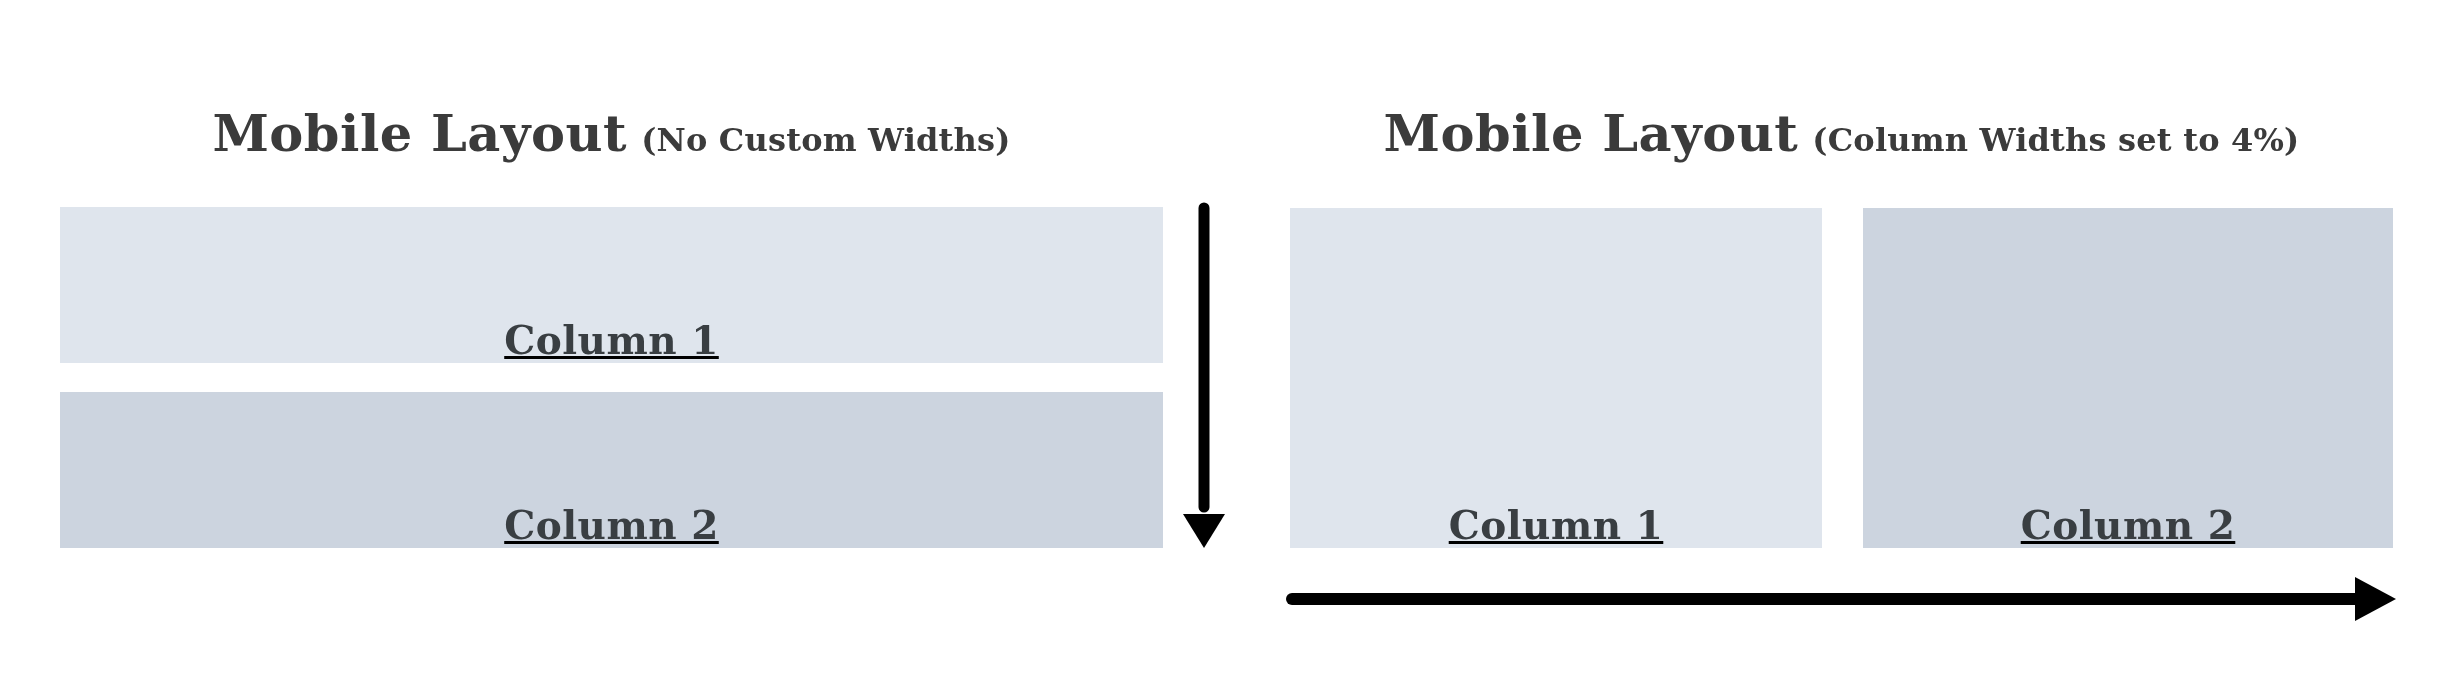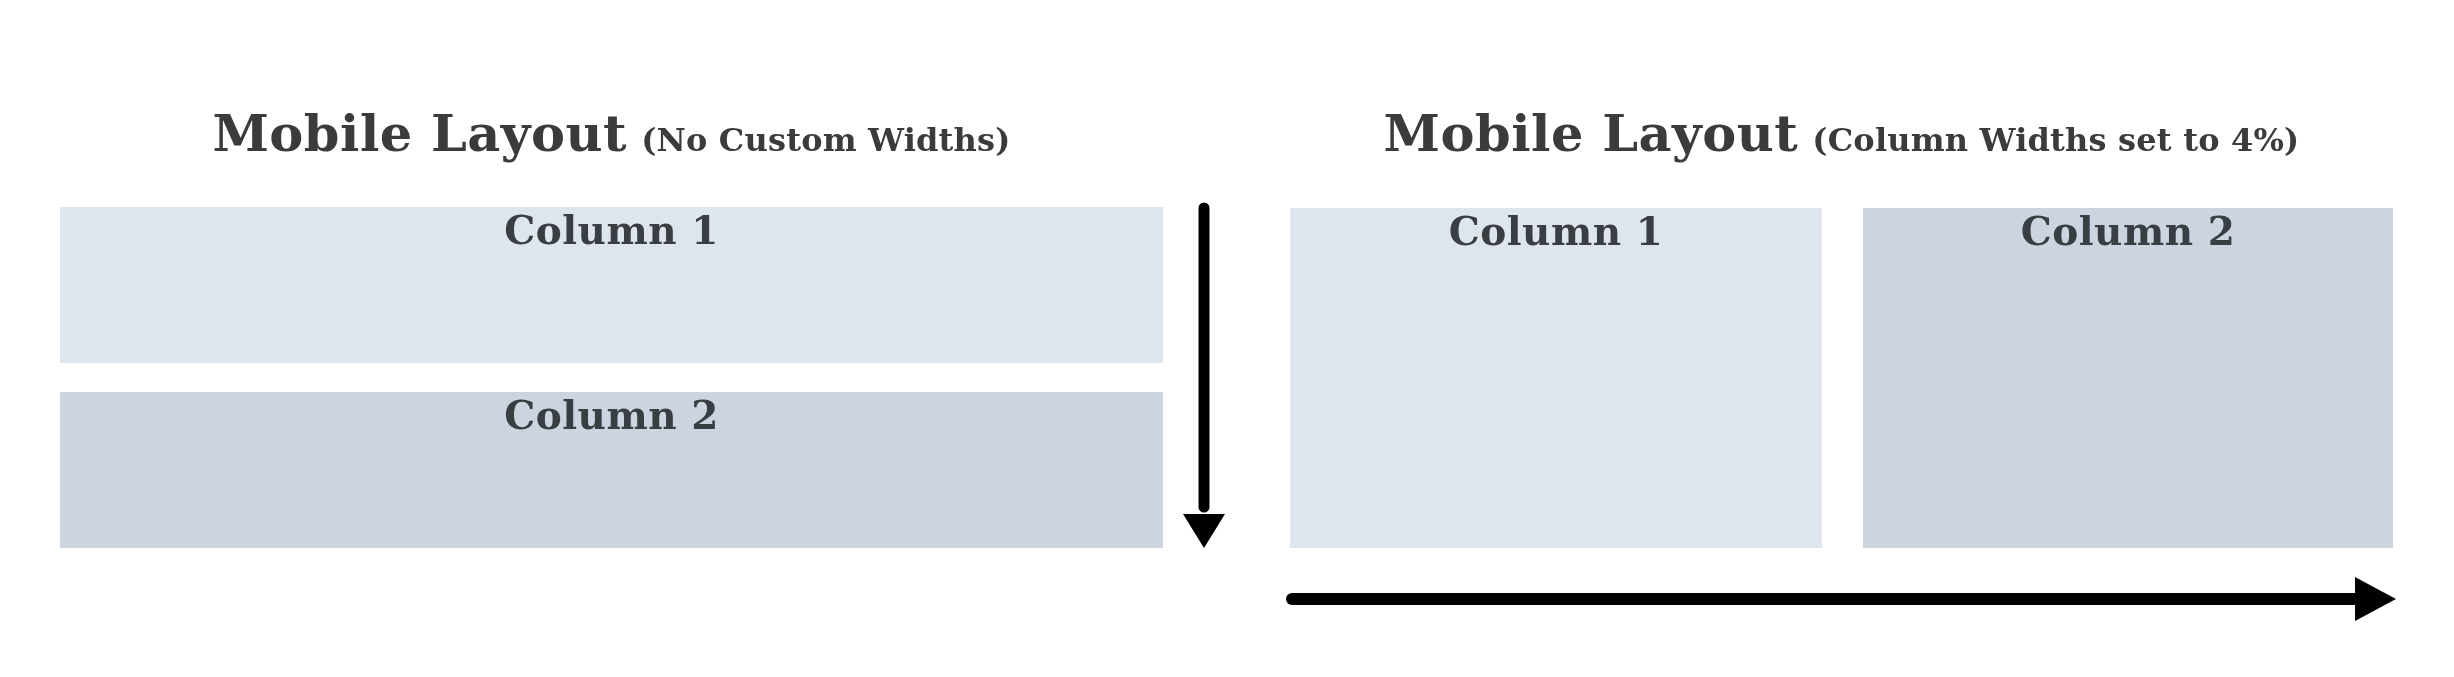--- a/index.html
+++ b/index.html
@@ -37,22 +37,23 @@
     font-size: 32px;
     margin-left: 14px;
     letter-spacing: 0.2px;
   }
   .title-left  { left: 60px;   width: 1103px; top: 102px; }
   .title-right { left: 1290px; width: 1103px; top: 102px; }
 
   .col-box {
     position: absolute;
     display: flex;
-    align-items: flex-start;
+    align-items: flex-end;
     justify-content: center;
+    text-decoration: underline;
   }
   .col-label {
     font-size: 39px;
     font-weight: 700;
     letter-spacing: 0.5px;
   }
   
   .left-col-1 { left: 60px; top: 207px; width: 1103px; height: 156px; }
   .left-col-2 { left: 60px; top: 392px; width: 1103px; height: 156px; }
   

